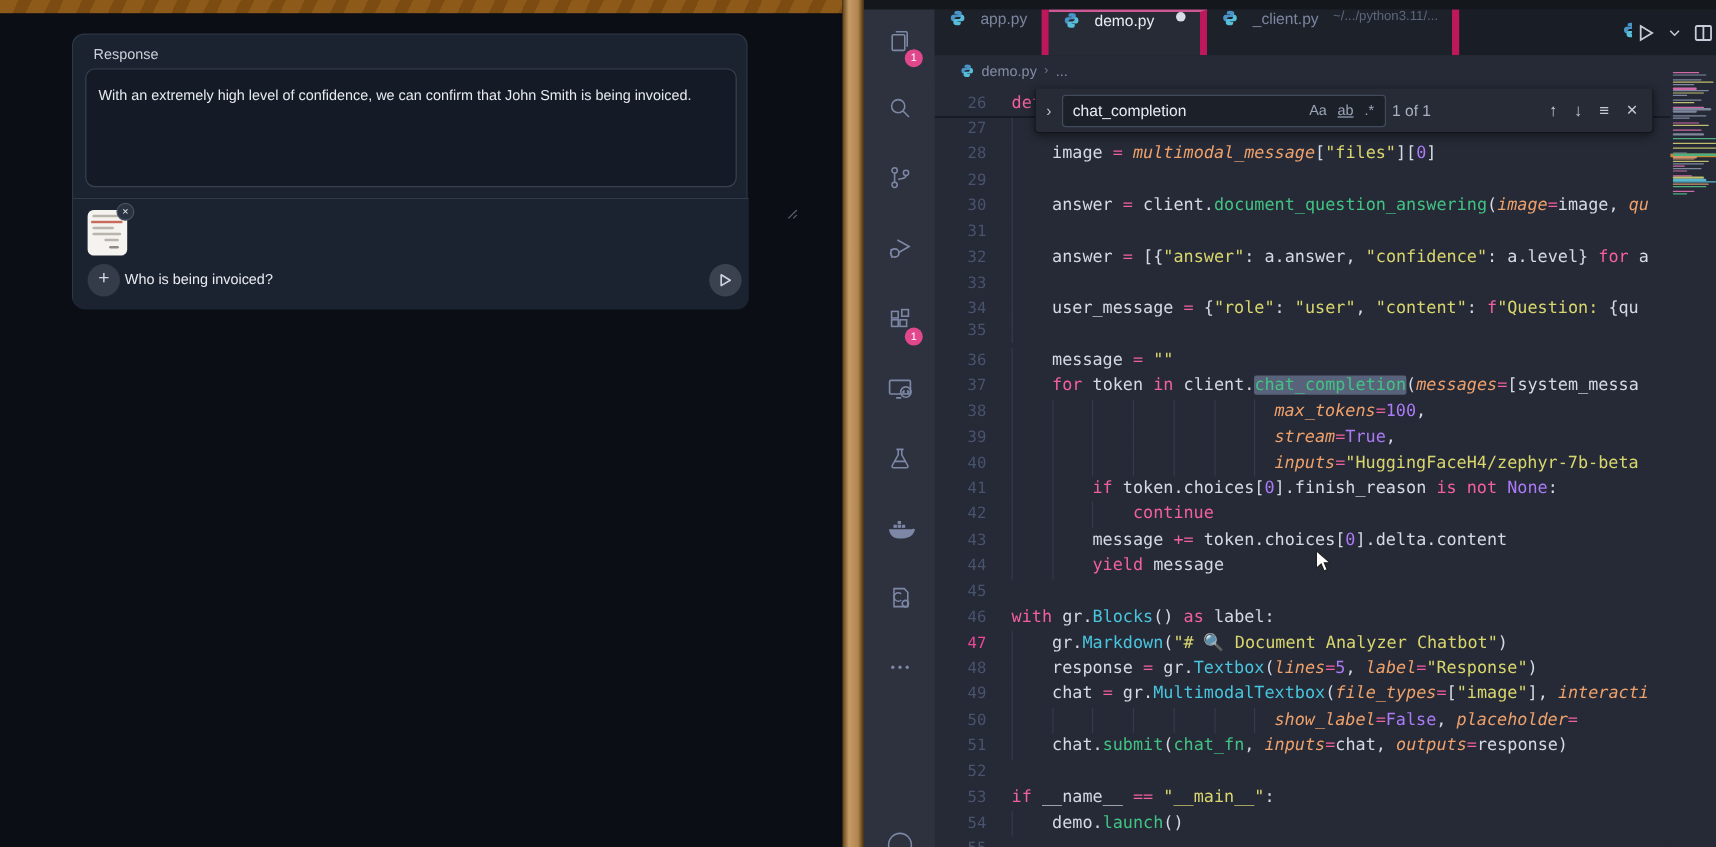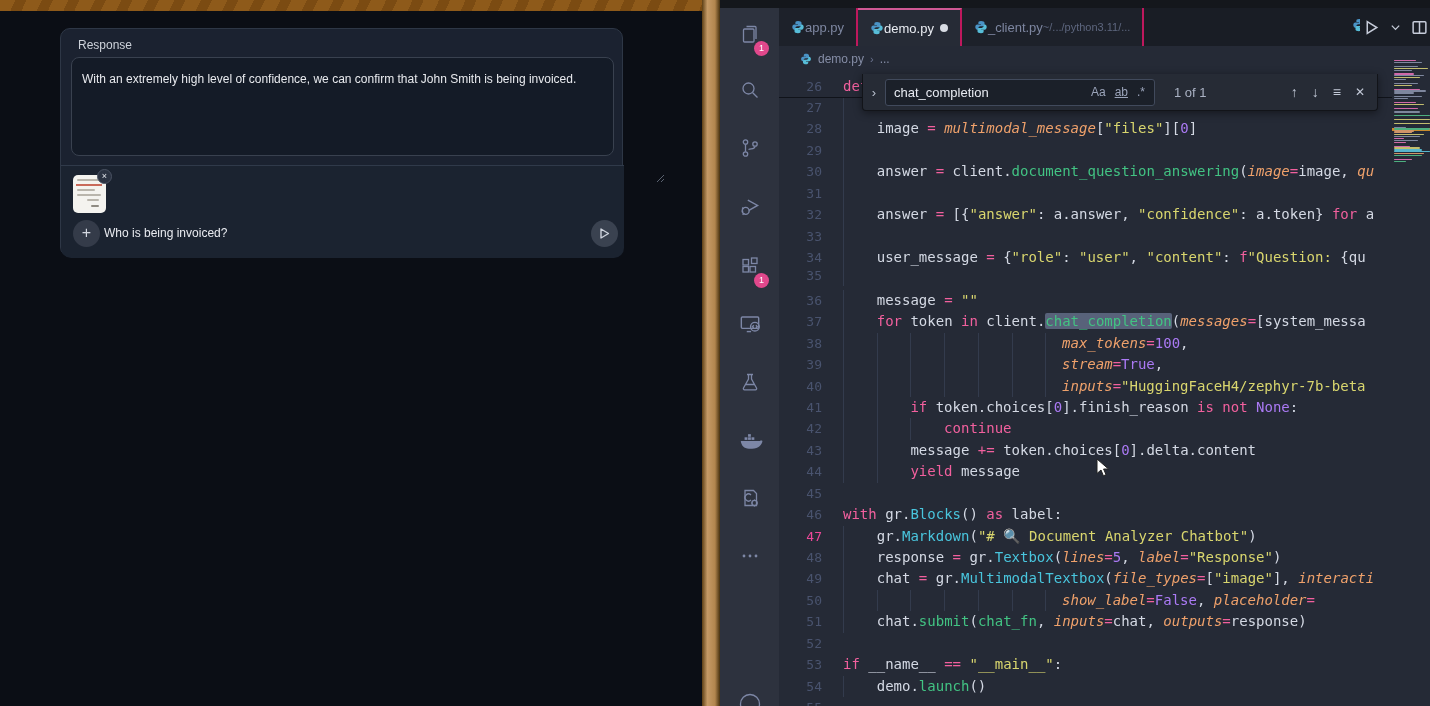--- a/index.html
+++ b/index.html
@@ -41,22 +41,22 @@
   .vscode { position:absolute; left:720px; top:0; width:710px; height:706px; background:#252a36; overflow:hidden; }
   .vs-topstrip { position:absolute; left:0; top:0; width:100%; height:8px; background:#14171c; }
 
   .activitybar { position:absolute; left:0; top:8px; width:59px; height:698px; background:#2d323e; }
   .ab-item { position:absolute; left:0; width:59px; height:48px; display:flex; align-items:center; justify-content:center; cursor:pointer; }
   .ab-item svg { stroke:#7d87a6; fill:none; stroke-width:1.3; }
   .badge { position:absolute; right:10px; bottom:2px; min-width:15px; height:15px; border-radius:8px;
     background:#e1488c; color:#fff; font-size:9px; line-height:15px; text-align:center; padding:0 2px; }
 
   .tabbar { position:absolute; left:59px; top:8px; width:651px; height:38px; background:#191d25; display:flex; }
-  .tab { position:relative; height:100%; display:flex; align-items:center; gap:0; padding:0 12px;
-    background:#1d212a; border-right:2px solid #be185d; font-size:13px; color:#7d86a0; cursor:pointer; }
+  .tab { position:relative; height:100%; display:flex; gap:12px; padding:0 12px;
+    background:#1d212a; border-right:6px solid #be185d; font-size:13px; color:#7d86a0; cursor:pointer; }
   .tab.active { background:#262b36; color:#e9ecf2; border-top:2px solid #cf5894; }
   .tab .desc { font-size:11px; color:#5d667e; }
   .tab .dot { width:8px; height:8px; border-radius:50%; background:#d8dce4; margin-left:6px; }
   .tab-sliver { position:absolute; left:632px; top:18px; width:8px; height:18px; overflow:hidden; }
   .editor-actions { position:absolute; left:640px; top:8px; width:70px; height:38px; background:#191d25;
     display:flex; align-items:center; gap:10px; padding-left:3px; }
   .editor-actions svg { stroke:#c6ccda; fill:none; stroke-width:1.4; cursor:pointer; }
 
   .breadcrumb { position:absolute; left:59px; top:46px; width:651px; height:26px; background:#252a36;
     display:flex; align-items:center; gap:6px; padding-left:21px; font-size:12px; color:#858da6; }
@@ -79,21 +79,21 @@
   .sticky-border { position:absolute; left:59px; top:97px; width:613px; height:1px; background:#10131a; z-index:2; }
 
   .findwidget { position:absolute; left:142px; top:74px; width:516px; height:37px; background:#262b35;
     border:1px solid #121419; border-top:none; border-radius:0 0 4px 4px; z-index:3;
     box-shadow:0 2px 8px rgba(0,0,0,0.45); display:flex; align-items:center; }
   .fw-chev { width:22px; text-align:center; color:#b9c0ce; font-size:13px; cursor:pointer; }
   .fw-input { position:relative; width:270px; height:27px; background:#1b2029; border:1px solid #414a5c;
     border-radius:3px; display:flex; align-items:center; }
   .fw-query { flex:1; padding-left:8px; font-size:13px; color:#e8ebf2; white-space:nowrap; overflow:hidden; }
   .fw-toggle { font-size:12px; color:#9ba4ba; margin-right:9px; cursor:pointer; }
-  .fw-count { font-size:13px; color:#aab2c4; margin-left:19px; }
+  .fw-count { font-size:13px; color:#aab2c4; margin-left:5px; }
   .fw-icons { margin-left:auto; display:flex; align-items:center; gap:14px; padding-right:12px; }
   .fw-icons span { color:#c3cad8; font-size:14px; cursor:pointer; }
 
   .minimap { position:absolute; left:672px; top:46px; width:38px; height:660px; background:#252a36; cursor:pointer; }
   .mrow { position:absolute; left:2px; height:1.3px; border-radius:1px; }
   .mm-match { position:absolute; left:0; width:38px; height:3px; background:#c98a2c; }
 
   .cursor-svg { position:absolute; left:376px; top:458px; z-index:5; }
   .account-item { position:absolute; left:0; top:684px; width:59px; height:22px; overflow:hidden;
     display:flex; justify-content:center; }
@@ -279,21 +279,21 @@
       <span>...</span>
     </div>
 
     <div class="code-area">
         <div class="crow" style="top: 29.6px;"><span class="lnum">26</span><span class="t-k">def</span></div>
         <div class="crow" style="top: 51.03px;"><span class="lnum">27</span><span class="t-g"></span></div>
         <div class="crow" style="top: 72.46px;"><span class="lnum">28</span><span class="t-g"></span><span class="t-w">image </span><span class="t-k">=</span><span class="t-w"> </span><span class="t-p">multimodal_message</span><span class="t-w">[</span><span class="t-s">"files"</span><span class="t-w">][</span><span class="t-n">0</span><span class="t-w">]</span></div>
         <div class="crow" style="top: 93.89px;"><span class="lnum">29</span><span class="t-g"></span></div>
         <div class="crow" style="top: 115.32px;"><span class="lnum">30</span><span class="t-g"></span><span class="t-w">answer </span><span class="t-k">=</span><span class="t-w"> client.</span><span class="t-f">document_question_answering</span><span class="t-w">(</span><span class="t-p">image</span><span class="t-k">=</span><span class="t-w">image, </span><span class="t-p">qu</span></div>
         <div class="crow" style="top: 136.75px;"><span class="lnum">31</span><span class="t-g"></span></div>
-        <div class="crow" style="top: 158.18px;"><span class="lnum">32</span><span class="t-g"></span><span class="t-w">answer </span><span class="t-k">=</span><span class="t-w"> [{</span><span class="t-s">"answer"</span><span class="t-w">: a.answer, </span><span class="t-s">"confidence"</span><span class="t-w">: a.token} </span><span class="t-k">for</span><span class="t-w"> a</span></div>
+        <div class="crow" style="top: 158.18px;"><span class="lnum">32</span><span class="t-g"></span><span class="t-w">answer </span><span class="t-k">=</span><span class="t-w"> [{</span><span class="t-s">"answer"</span><span class="t-w">: a.answer, </span><span class="t-s">"confidence"</span><span class="t-w">: a.level} </span><span class="t-k">for</span><span class="t-w"> a</span></div>
         <div class="crow" style="top: 179.61px;"><span class="lnum">33</span><span class="t-g"></span></div>
         <div class="crow" style="top: 201.04px;"><span class="lnum">34</span><span class="t-g"></span><span class="t-w">user_message </span><span class="t-k">=</span><span class="t-w"> {</span><span class="t-s">"role"</span><span class="t-w">: </span><span class="t-s">"user"</span><span class="t-w">, </span><span class="t-s">"content"</span><span class="t-w">: </span><span class="t-k">f</span><span class="t-s">"Question: </span><span class="t-w">{qu</span></div>
         <div class="crow" style="top: 219px;"><span class="lnum">35</span><span class="t-g"></span></div>
         <div class="crow" style="top: 243.9px;"><span class="lnum">36</span><span class="t-g"></span><span class="t-w">message </span><span class="t-k">=</span><span class="t-w"> </span><span class="t-s">""</span></div>
         <div class="crow" style="top: 265.33px;"><span class="lnum">37</span><span class="t-g"></span><span class="t-k">for</span><span class="t-w"> token </span><span class="t-k">in</span><span class="t-w"> client.</span><span class="t-m">chat_completion</span><span class="t-w">(</span><span class="t-p">messages</span><span class="t-k">=</span><span class="t-w">[system_messa</span></div>
         <div class="crow" style="top: 286.76px;"><span class="lnum">38</span><span class="t-g"></span><span class="t-g"></span><span class="t-g"></span><span class="t-g"></span><span class="t-g"></span><span class="t-g"></span><span class="t-h"></span><span class="t-p">max_tokens</span><span class="t-k">=</span><span class="t-n">100</span><span class="t-w">,</span></div>
         <div class="crow" style="top: 308.19px;"><span class="lnum">39</span><span class="t-g"></span><span class="t-g"></span><span class="t-g"></span><span class="t-g"></span><span class="t-g"></span><span class="t-g"></span><span class="t-h"></span><span class="t-p">stream</span><span class="t-k">=</span><span class="t-n">True</span><span class="t-w">,</span></div>
         <div class="crow" style="top: 329.62px;"><span class="lnum">40</span><span class="t-g"></span><span class="t-g"></span><span class="t-g"></span><span class="t-g"></span><span class="t-g"></span><span class="t-g"></span><span class="t-h"></span><span class="t-p">inputs</span><span class="t-k">=</span><span class="t-s">"HuggingFaceH4/zephyr-7b-beta</span></div>
         <div class="crow" style="top: 351.05px;"><span class="lnum">41</span><span class="t-g"></span><span class="t-g"></span><span class="t-k">if</span><span class="t-w"> token.choices[</span><span class="t-n">0</span><span class="t-w">].finish_reason </span><span class="t-k">is</span><span class="t-w"> </span><span class="t-k">not</span><span class="t-w"> </span><span class="t-n">None</span><span class="t-w">:</span></div>
         <div class="crow" style="top: 372.48px;"><span class="lnum">42</span><span class="t-g"></span><span class="t-g"></span><span class="t-g"></span><span class="t-k">continue</span></div>

